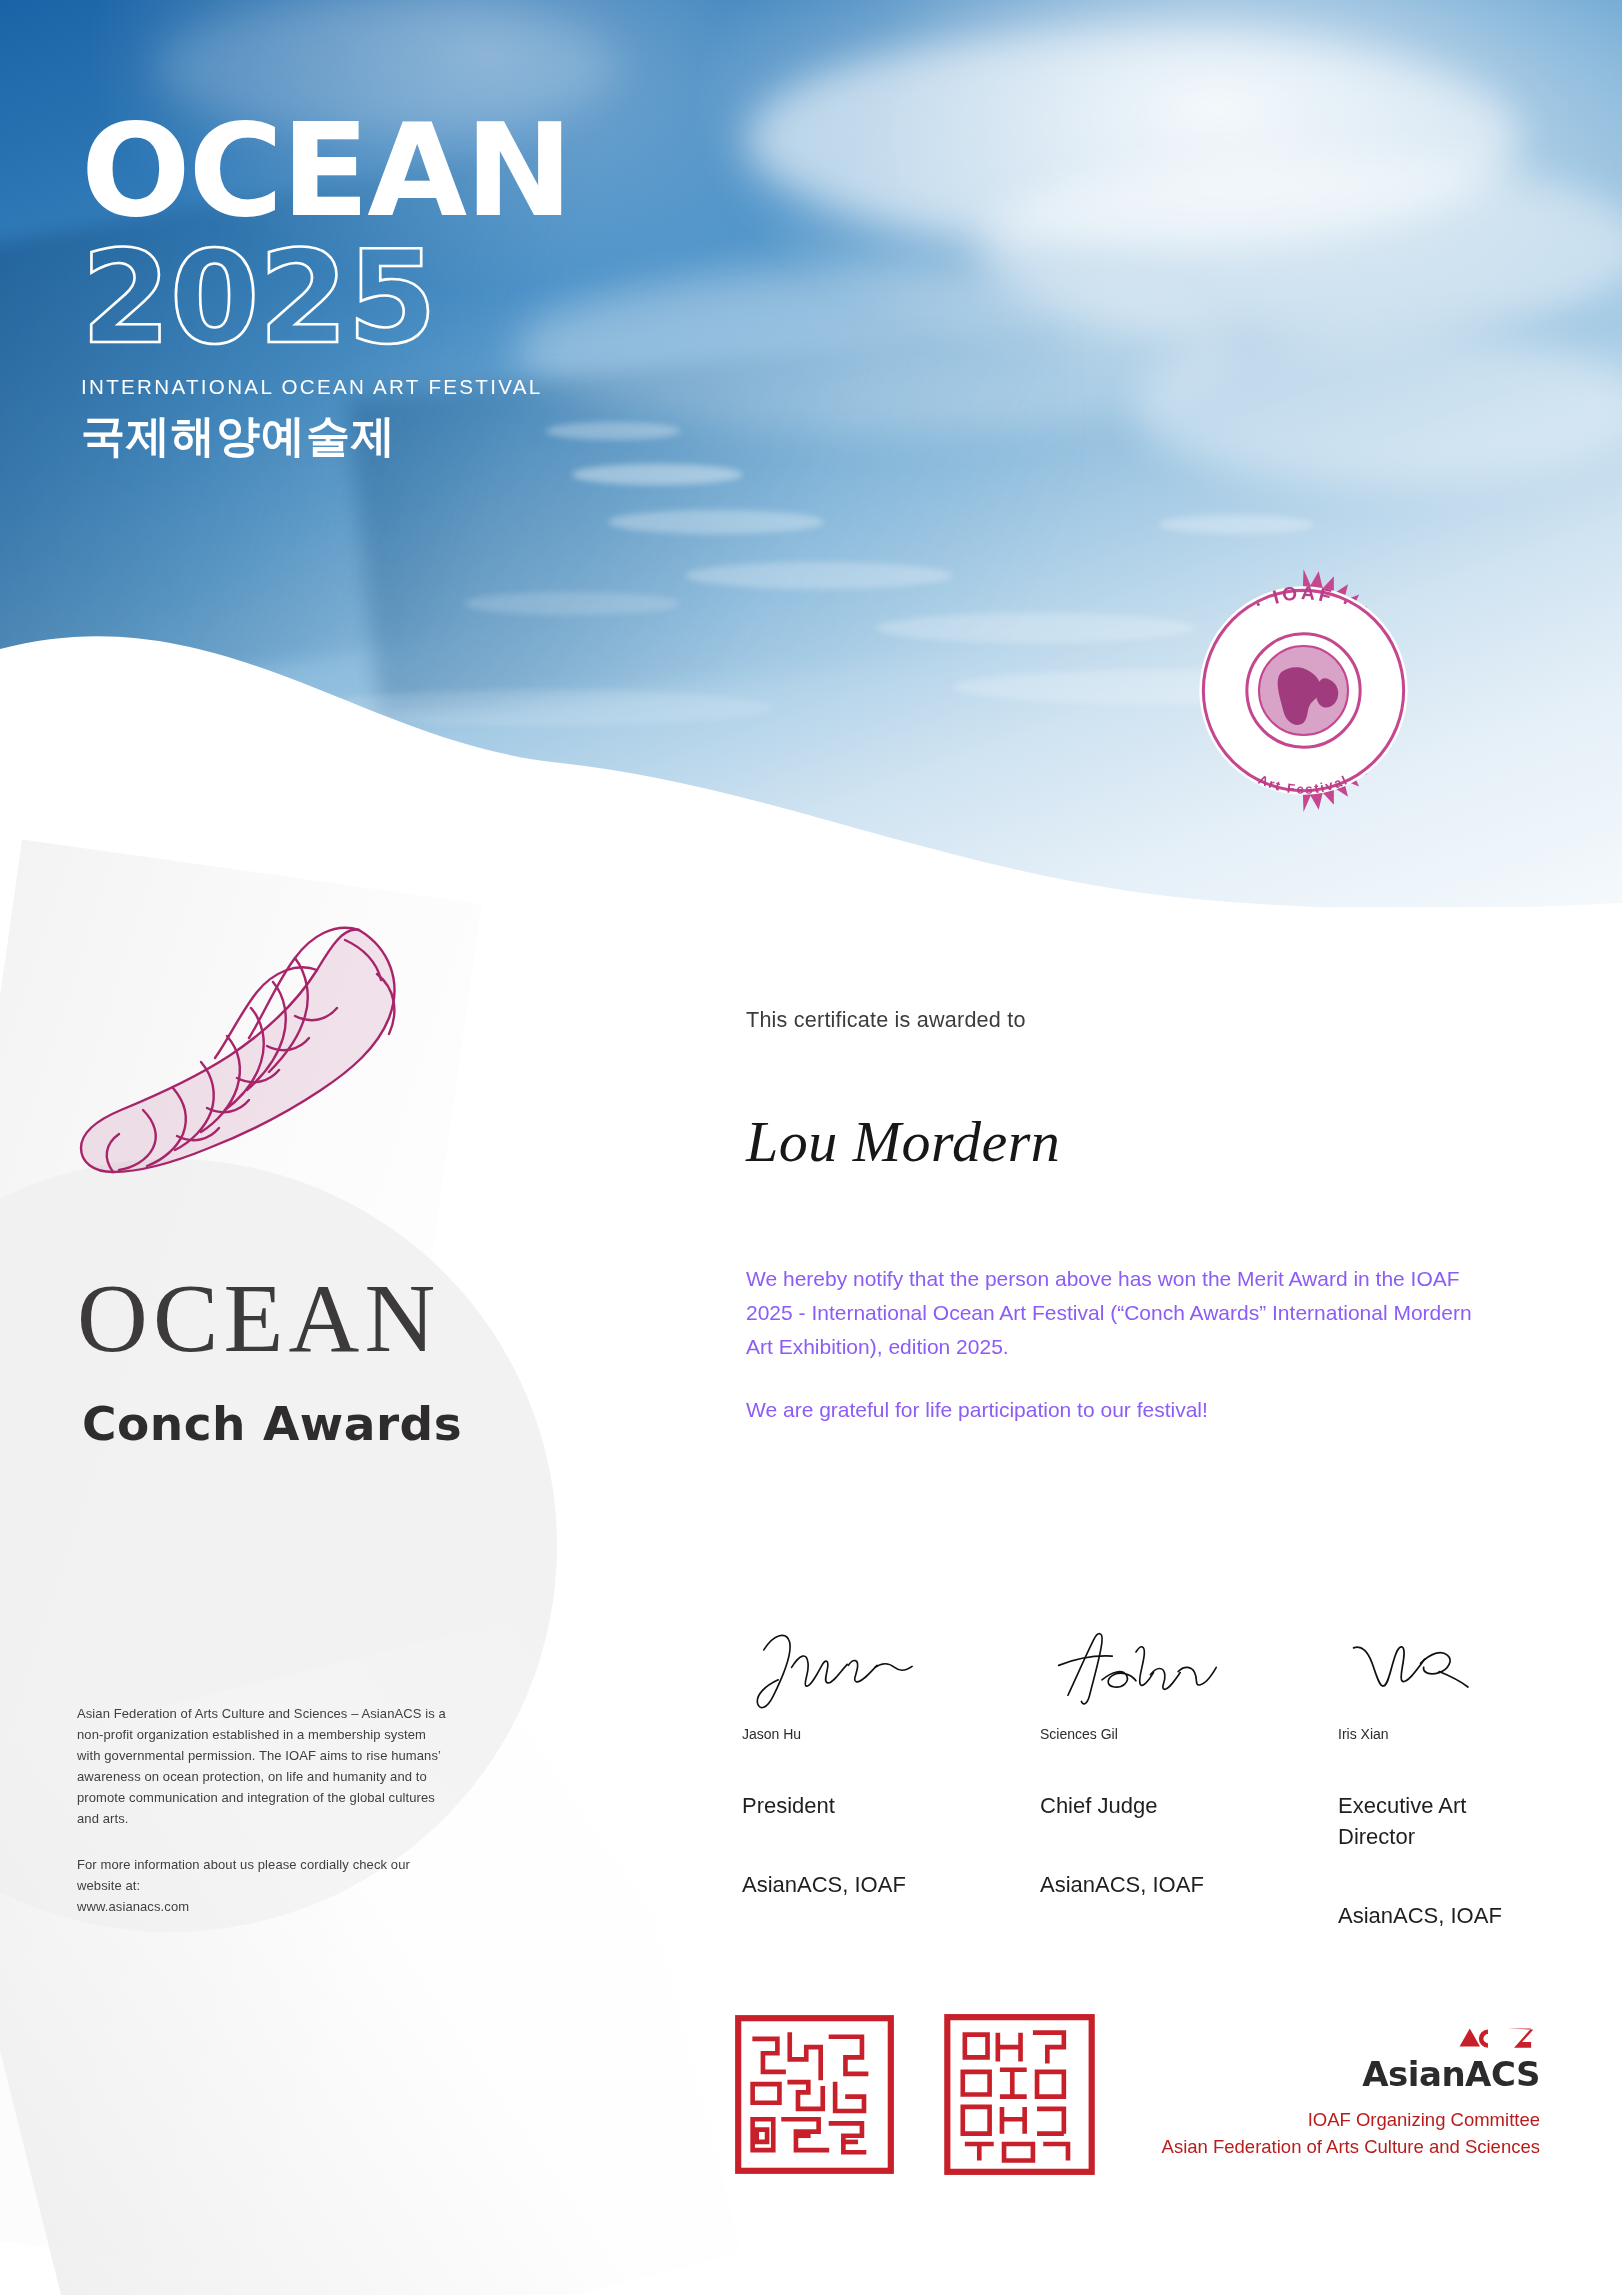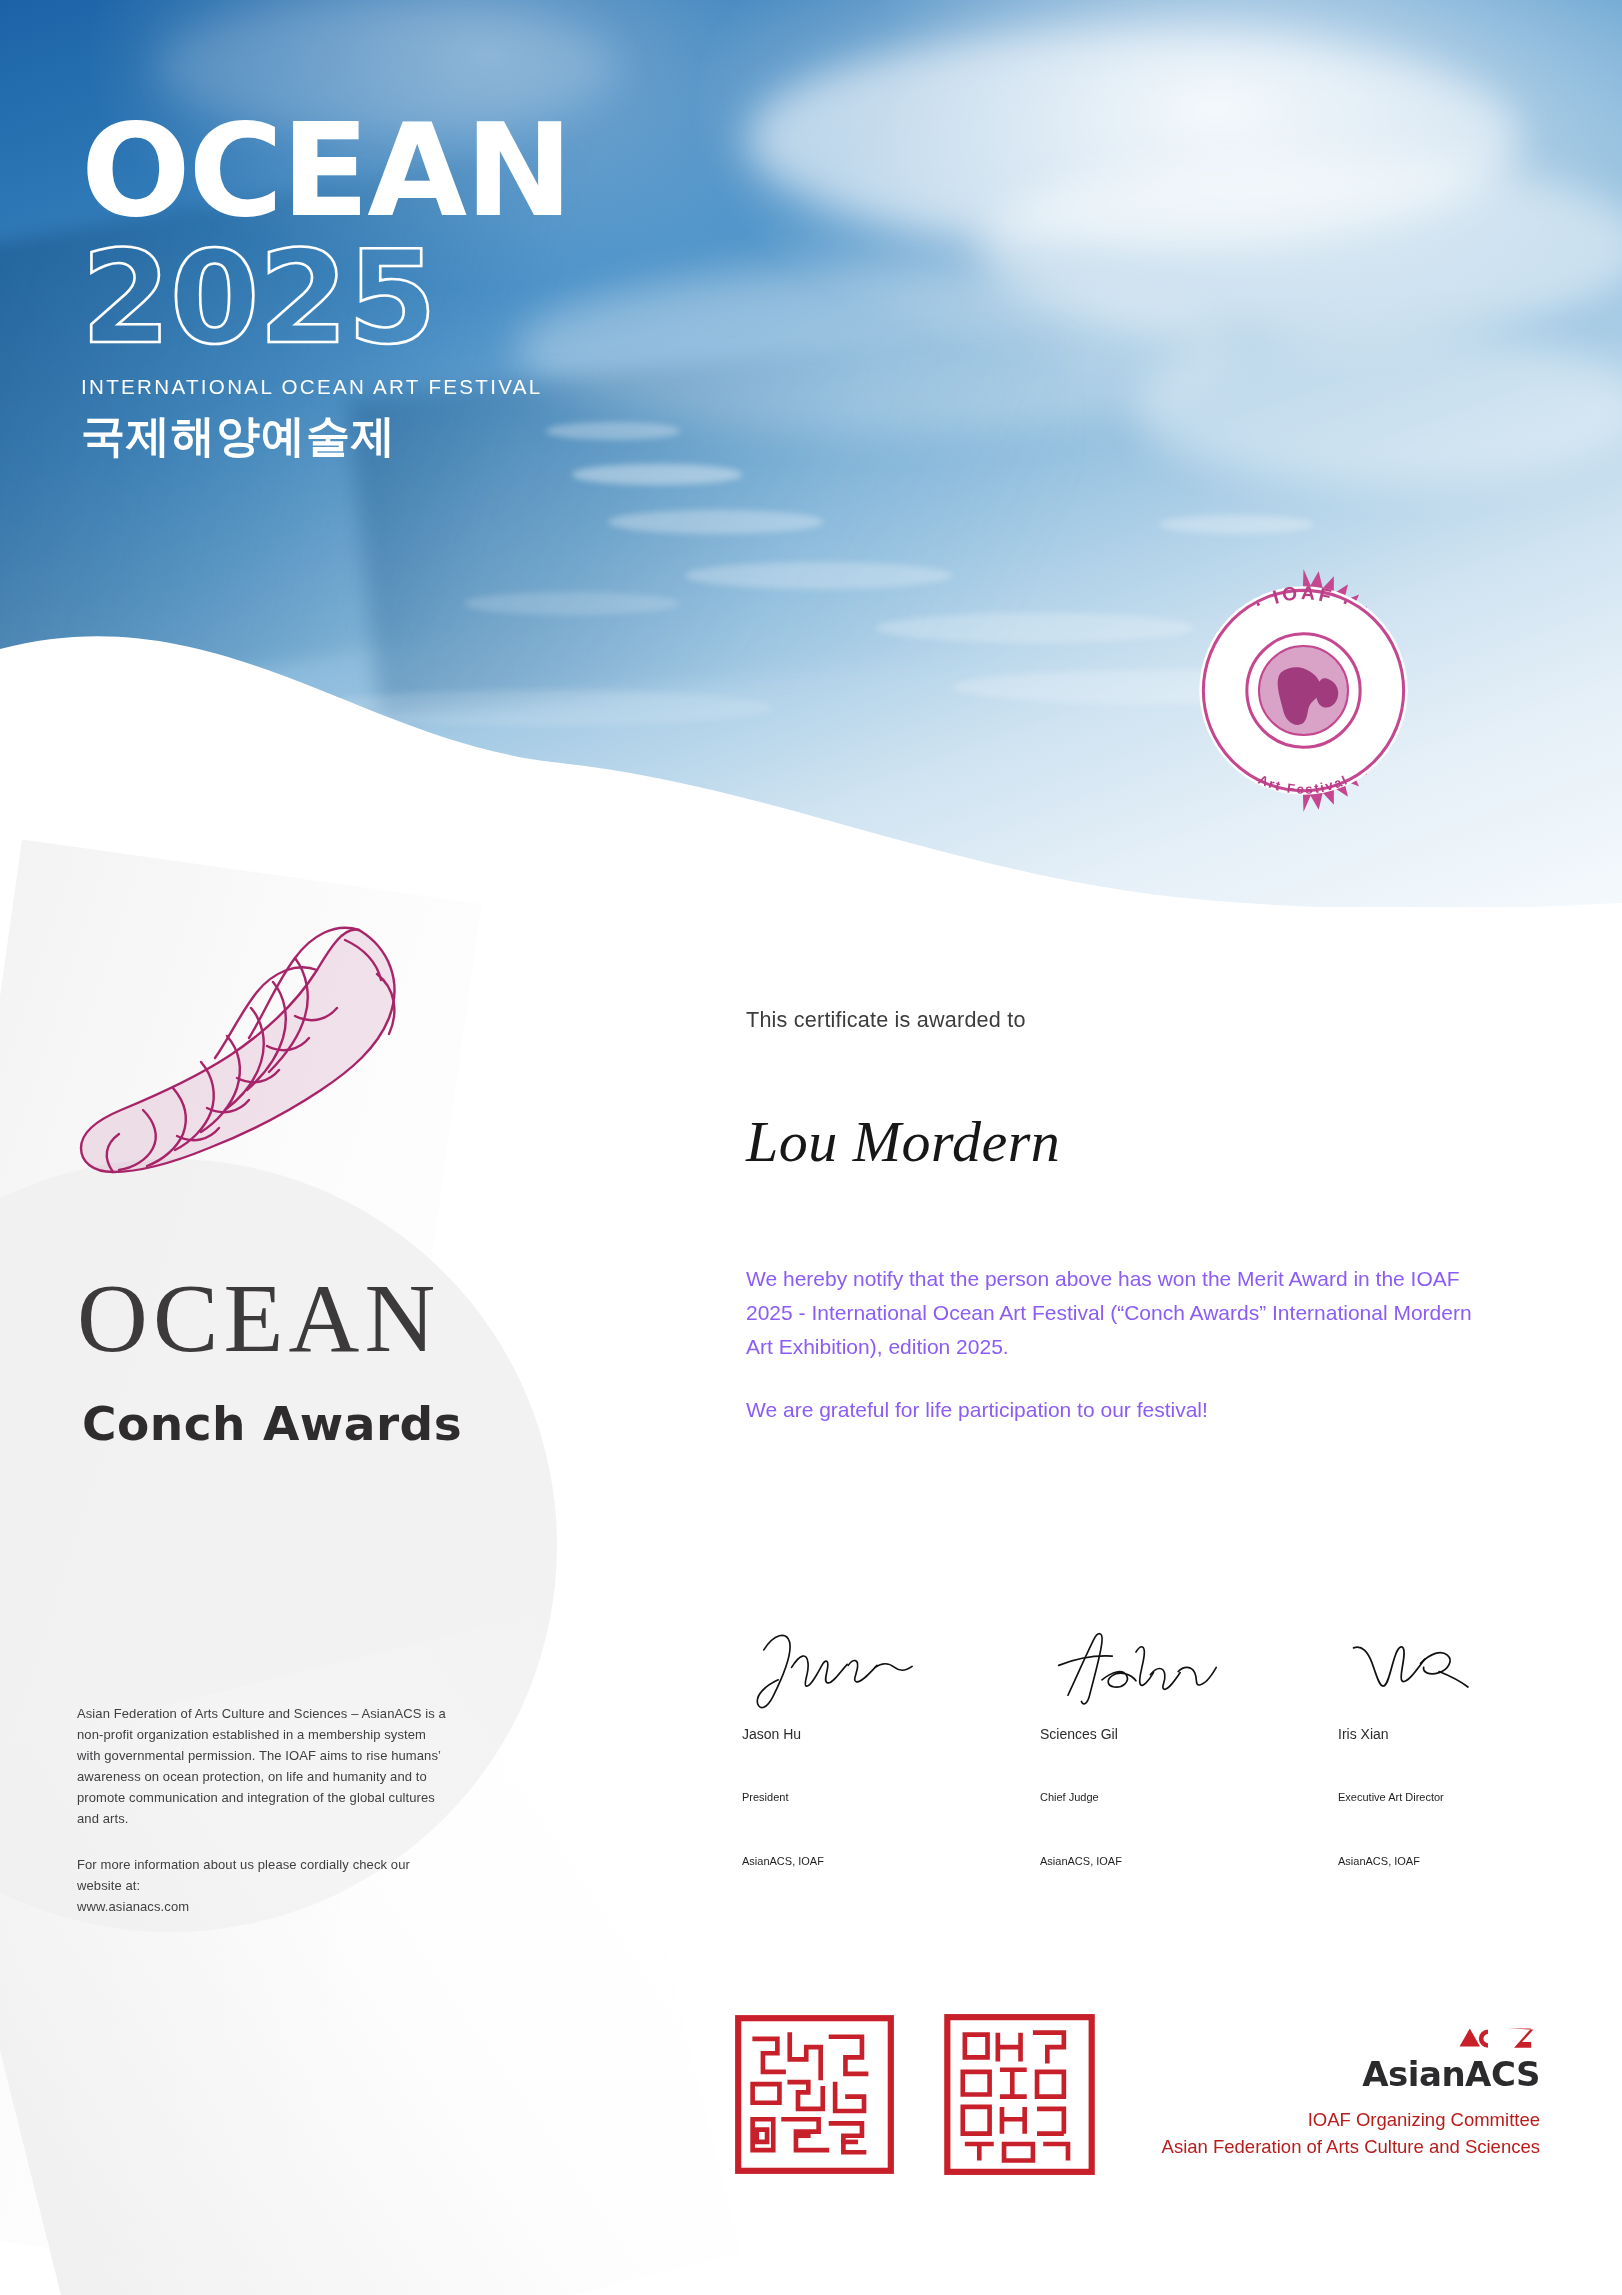--- a/index.html
+++ b/index.html
@@ -240,21 +240,21 @@
   .sig-col { width: 232px; }
   .sig-mark { height: 108px; }
   .sig-name {
     font-family: "Liberation Sans", sans-serif;
     font-size: 14px;
     color: #2c2c2e;
     margin-bottom: 7.2px;
   }
   .sig-role {
     font-family: "Liberation Sans", sans-serif;
-    font-size: 11px;
+    font-size: 22px;
     color: #1f1f21;
     line-height: 1.42;
     margin-top: 48px;
   }
 
   
   .stamp1 {
     position: absolute;
     left: 732px; top: 2012px;
     width: 165px; height: 165px;

